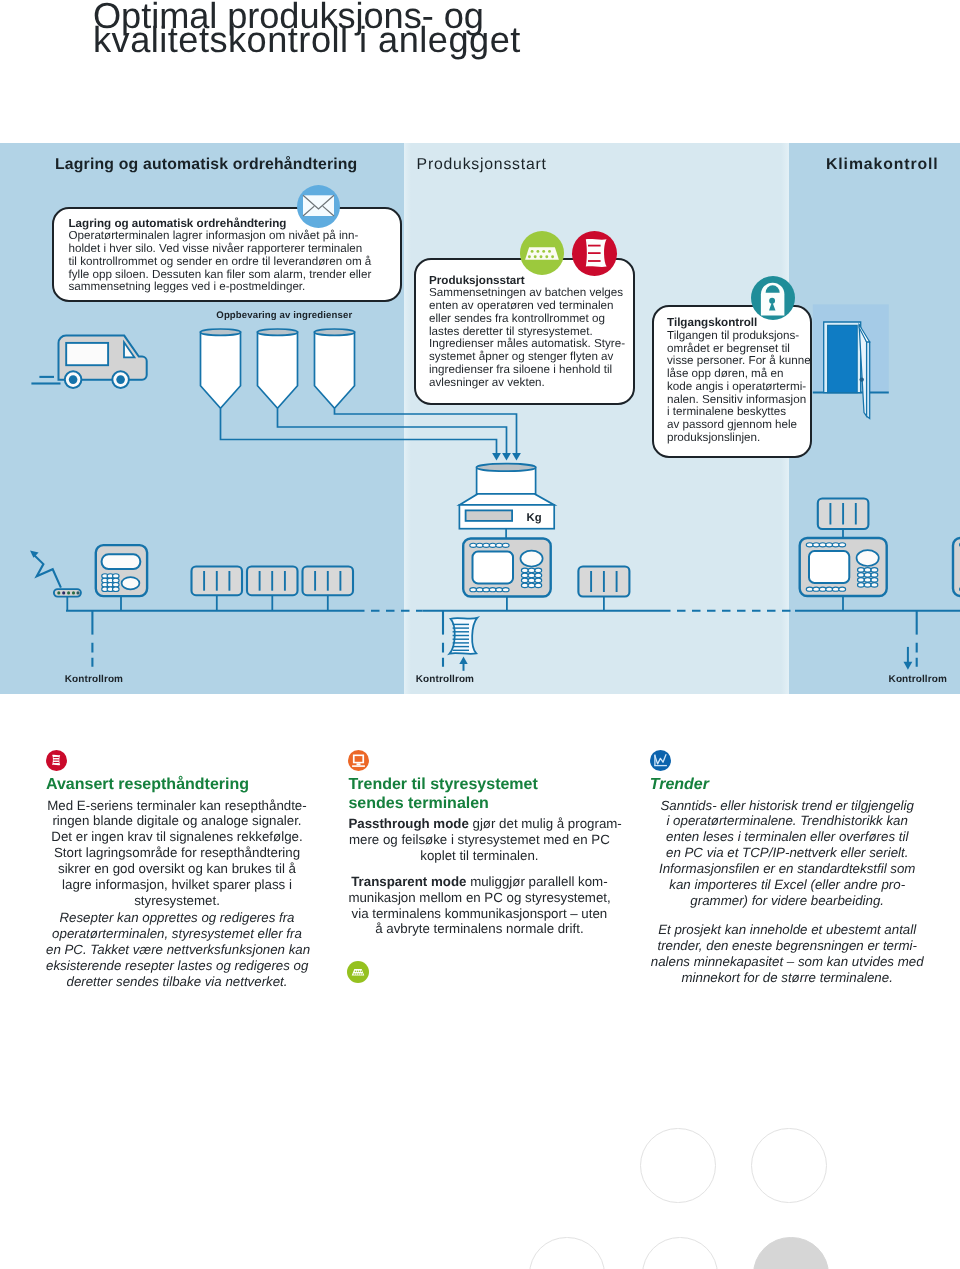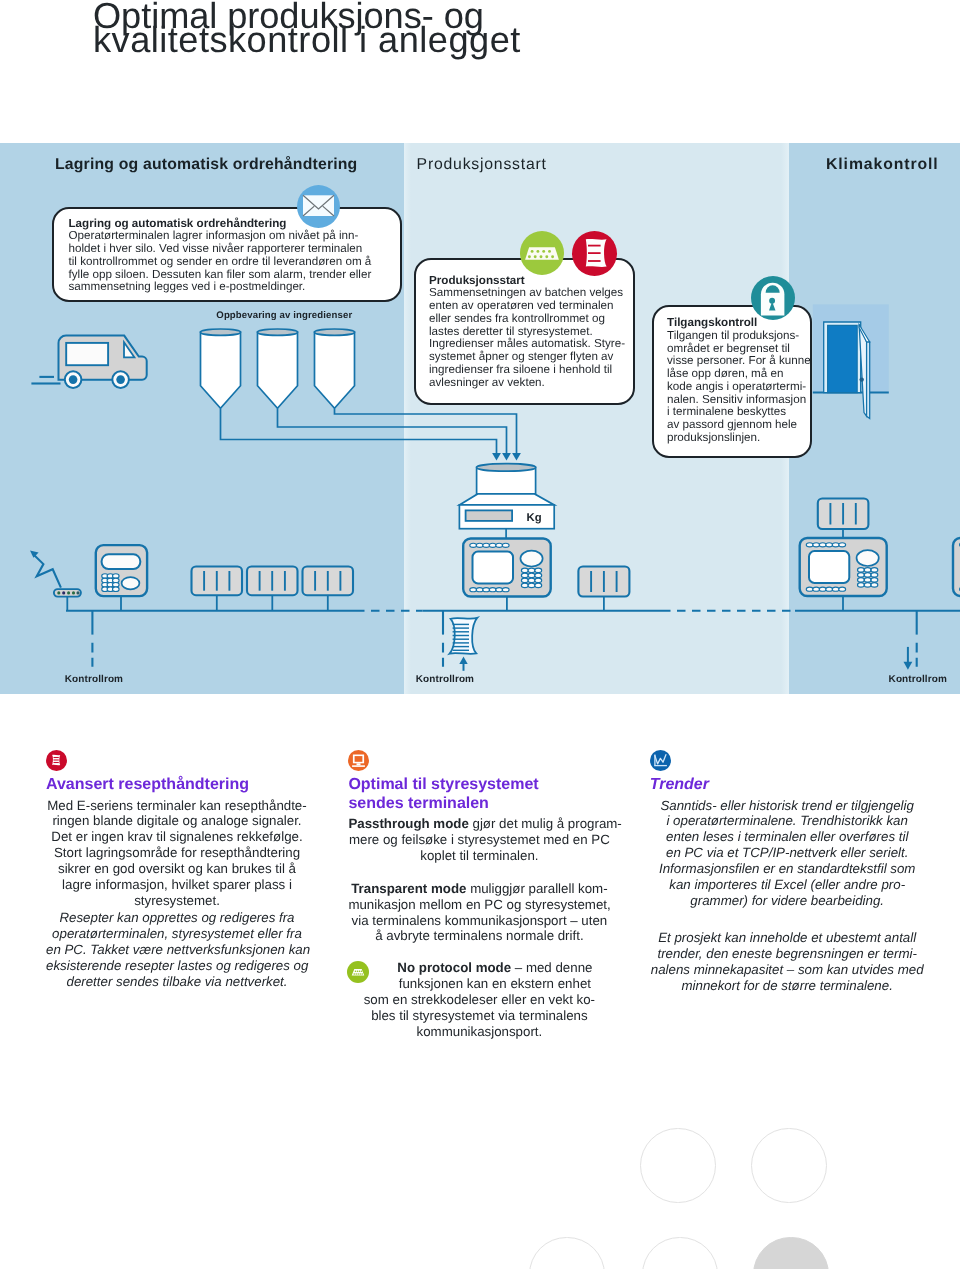--- a/index.html
+++ b/index.html
@@ -45,21 +45,21 @@
     border-radius:17px; z-index:30; padding:0;
   }
   .callout .ct { position:absolute; font-size:11.65px; line-height:12.75px; color:#1e2328; white-space:nowrap; }
   .callout .ct b { font-weight:700; }
 
   
   .badge { position:absolute; border-radius:50%; z-index:40; }
 
   
   .col { position:absolute; }
-  .col h2 { margin:5.6px 0 0 0; font-size:16.0px; font-weight:700; line-height:18.2px; color:#6d28d9; }
+  .col h2 { margin:5.6px 0 0 0; font-size:16.0px; font-weight:700; line-height:18.2px; color:#15803d; }
   .col p { margin:2.85px 0 0 0; font-size:13.3px; line-height:15.95px; color:#22272c; white-space:nowrap;text-align:center; }
   .col p b { font-weight:700; }
   .cicon { display:block; width:21px; height:21px; }
   .noprot-spacer { display:inline-block; width:31px; }
   .nopicon { position:absolute; left:-1.5px; top:211.6px; width:22px; height:22px; }
 
   
   .deco { position:absolute; border-radius:50%; border:1px solid #e2e2e2; }
   .deco.fill { background:#d6d6d6; border-color:#d6d6d6; }
 </style>
@@ -417,26 +417,25 @@
 
   <div class="col c2" style="left:348.4px;top:749.9px;width:262px;">
     <svg class="cicon" width="21" height="21" viewBox="0 0 21 21">
       <circle cx="10.5" cy="10.5" r="10.5" fill="#ec6726"></circle>
       <rect x="4.9" y="4.5" width="11.2" height="8.8" fill="#ffffff"></rect>
       <rect x="6.6" y="6.1" width="7.8" height="5.7" fill="#ec6726"></rect>
       <path d="M8.5,13.3 h4.0 v2.0 h-4.0 z" fill="#ffffff"></path>
       <path d="M4.1,15.3 h12.8 v1.6 h-12.8 z" fill="#ffffff"></path>
     </svg>
     <h2>
-      <span>Optimal til styresystemet</span><br>
+      <span>Trender til styresystemet</span><br>
       <span>sendes terminalen</span>
     </h2>
     <p><b>Passthrough mode</b><span> gjør det mulig å program-<br>mere og feilsøke i styresystemet med en PC<br>koplet til terminalen.</span></p>
-    <p style="margin-top:17px;"><b>Transparent mode</b><span> muliggjør parallell kom-<br>munikasjon mellom en PC og styresystemet,<br>via terminalens kommunikasjonsport – uten<br>å avbryte terminalens normale drift.</span></p>
-    <p style="margin-top:15.95px;"><span class="noprot-spacer"></span><b>No protocol mode</b><span> – med denne</span><br><span class="noprot-spacer"></span><span>funksjonen kan en ekstern enhet</span><br><span>som en strekkodeleser eller en vekt ko-<br>bles til styresystemet via terminalens<br>kommunikasjonsport.</span></p>
+    <p style="margin-top:10px;"><b>Transparent mode</b><span> muliggjør parallell kom-<br>munikasjon mellom en PC og styresystemet,<br>via terminalens kommunikasjonsport – uten<br>å avbryte terminalens normale drift.</span></p>
     <svg class="nopicon" width="21" height="21" viewBox="0 0 21 21">
       <circle cx="10.5" cy="10.5" r="10.5" fill="#95c11f"></circle>
       <path d="M4.5,13.9 L7.0,7.6 H14.0 L16.5,13.9 Z" fill="#ffffff"></path>
       <g fill="#95c11f">
         <circle cx="8.1" cy="9.7" r="0.75"></circle>
           <circle cx="10.0" cy="9.7" r="0.75"></circle>
         <circle cx="11.9" cy="9.7" r="0.75"></circle>
           <circle cx="13.8" cy="9.7" r="0.75"></circle>
         <circle cx="6.9" cy="12.4" r="0.75"></circle>
           <circle cx="8.8" cy="12.4" r="0.75"></circle>
@@ -449,21 +448,21 @@
 
   <div class="col c3" style="left:649.7px;top:749.9px;width:275px;font-style:italic;">
     <svg class="cicon" width="21" height="21" viewBox="0 0 21 21">
       <circle cx="10.5" cy="10.5" r="10.5" fill="#0b63ad"></circle>
       <path d="M4.9,4.6 V15.6" fill="none" stroke="#cfe6fa" stroke-width="1.3"></path>
       <path d="M4.2,15.6 h12.7" fill="none" stroke="#cfe6fa" stroke-width="1.3"></path>
       <path d="M4.9,5.6 L7.6,13.9 L10.4,8.4 L13.0,12.2 L15.9,4.7" fill="none" stroke="#cfe6fa" stroke-width="1.3" stroke-linejoin="round" stroke-linecap="round"></path>
     </svg>
     <h2>Trender</h2>
     <p>Sanntids- eller historisk trend er tilgjengelig<br>i operatørterminalene. Trendhistorikk kan<br>enten leses i terminalen eller overføres til<br>en PC via et TCP/IP-nettverk eller serielt.<br>Informasjonsfilen er en standardtekstfil som<br>kan importeres til Excel (eller andre pro-<br>grammer) for videre bearbeiding.</p>
-    <p style="margin-top:21px;">Et prosjekt kan inneholde et ubestemt antall<br>trender, den eneste begrensningen er termi-<br>nalens minnekapasitet – som kan utvides med<br>minnekort for de større terminalene.</p>
+    <p style="margin-top:13px;">Et prosjekt kan inneholde et ubestemt antall<br>trender, den eneste begrensningen er termi-<br>nalens minnekapasitet – som kan utvides med<br>minnekort for de større terminalene.</p>
   </div>
 
   <div class="deco" style="left:640px;top:1127.7px;width:75.7px;height:75.7px;"></div>
   <div class="deco" style="left:751px;top:1127.7px;width:75.7px;height:75.7px;"></div>
   <div class="deco" style="left:529px;top:1236.7px;width:75.7px;height:75.7px;"></div>
   <div class="deco" style="left:642.3px;top:1236.7px;width:75.7px;height:75.7px;"></div>
   <div class="deco fill" style="left:753.3px;top:1236.7px;width:75.7px;height:75.7px;"></div>
 </div>
 
 </body></html>

